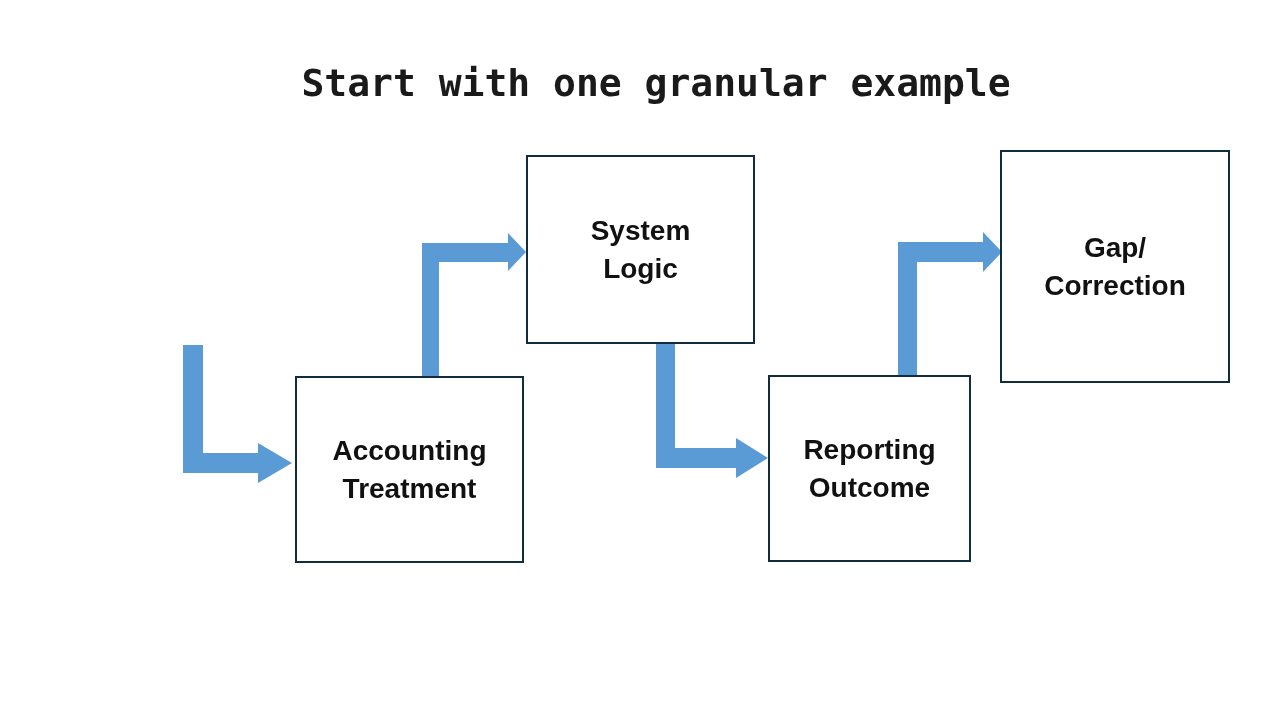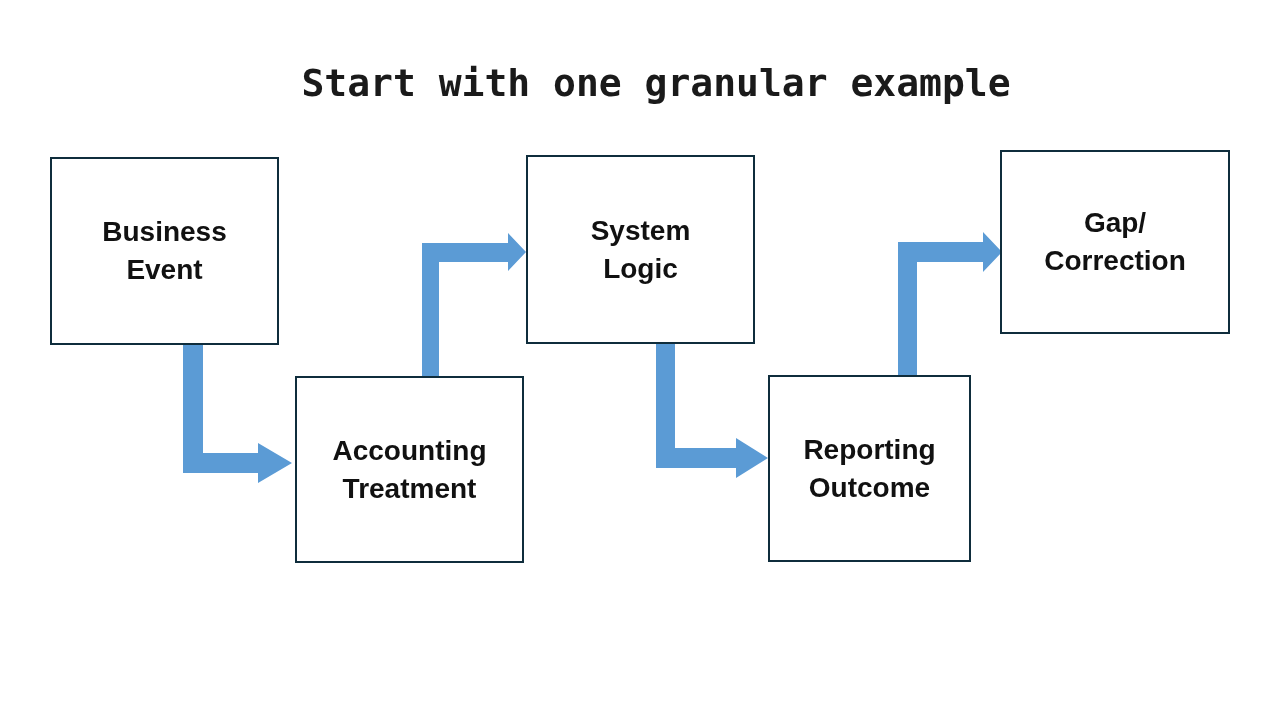--- a/index.html
+++ b/index.html
@@ -55,21 +55,21 @@
     font-weight: bold;
     font-size: 28px;
     line-height: 38px;
     color: var(--body-text);
     white-space: pre-line;
   }
   .box-1 { left: 50px;   top: 157px; width: 229px; height: 188px; }
   .box-2 { left: 295px;  top: 376px; width: 229px; height: 187px; }
   .box-3 { left: 526px;  top: 155px; width: 229px; height: 189px; }
   .box-4 { left: 768px;  top: 375px; width: 203px; height: 187px; }
-  .box-5 { left: 1000px; top: 150px; width: 230px; height: 184px; align-items: center; }
+  .box-5 { left: 1000px; top: 150px; width: 230px; height: 233px; align-items: center; }
   .banner {
     position: absolute;
     left: 45px;
     top: 584px;
     width: 1175px;
     height: 86px;
     background: var(--banner-fill);
     border: 2px solid var(--box-border);
     border-top: none;
     display: flex;
@@ -97,24 +97,20 @@
 
   <h1 class="title">Start with one granular example</h1>
 
   <svg class="arrows-layer" viewBox="0 0 1280 720" xmlns="http://www.w3.org/2000/svg">
     <polygon class="arrow" points="183,345 203,345 203,453 258,453 258,443 292,463 258,483 258,473 183,473"></polygon>
     <polygon class="arrow" points="422,376 422,243 508,243 508,233 526,252 508,271 508,262 439,262 439,376"></polygon>
     <polygon class="arrow" points="656,344 675,344 675,448 736,448 736,438 768,458 736,478 736,468 656,468"></polygon>
     <polygon class="arrow" points="898,375 898,242 983,242 983,232 1002,252 983,272 983,262 917,262 917,375"></polygon>
   </svg>
 
-  <div class="flow-box box-1">
-    <span class="label">Business
-Event</span>
-  </div>
 
   <div class="flow-box box-2">
     <span class="label">Accounting
 Treatment</span>
   </div>
 
   <div class="flow-box box-3">
     <span class="label">System
 Logic</span>
   </div>

